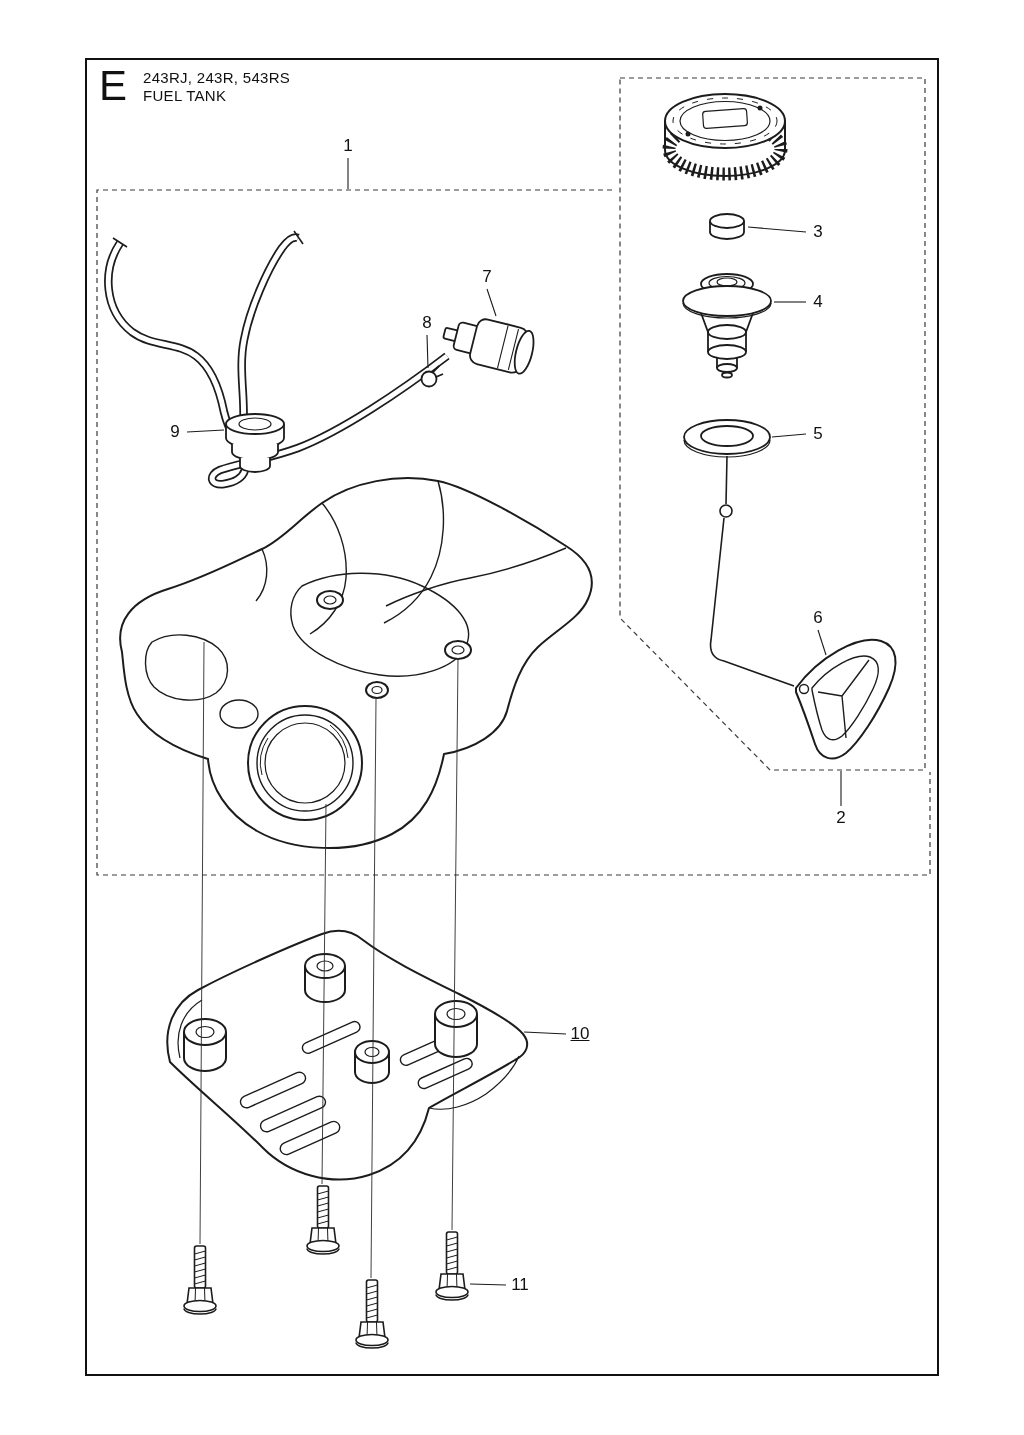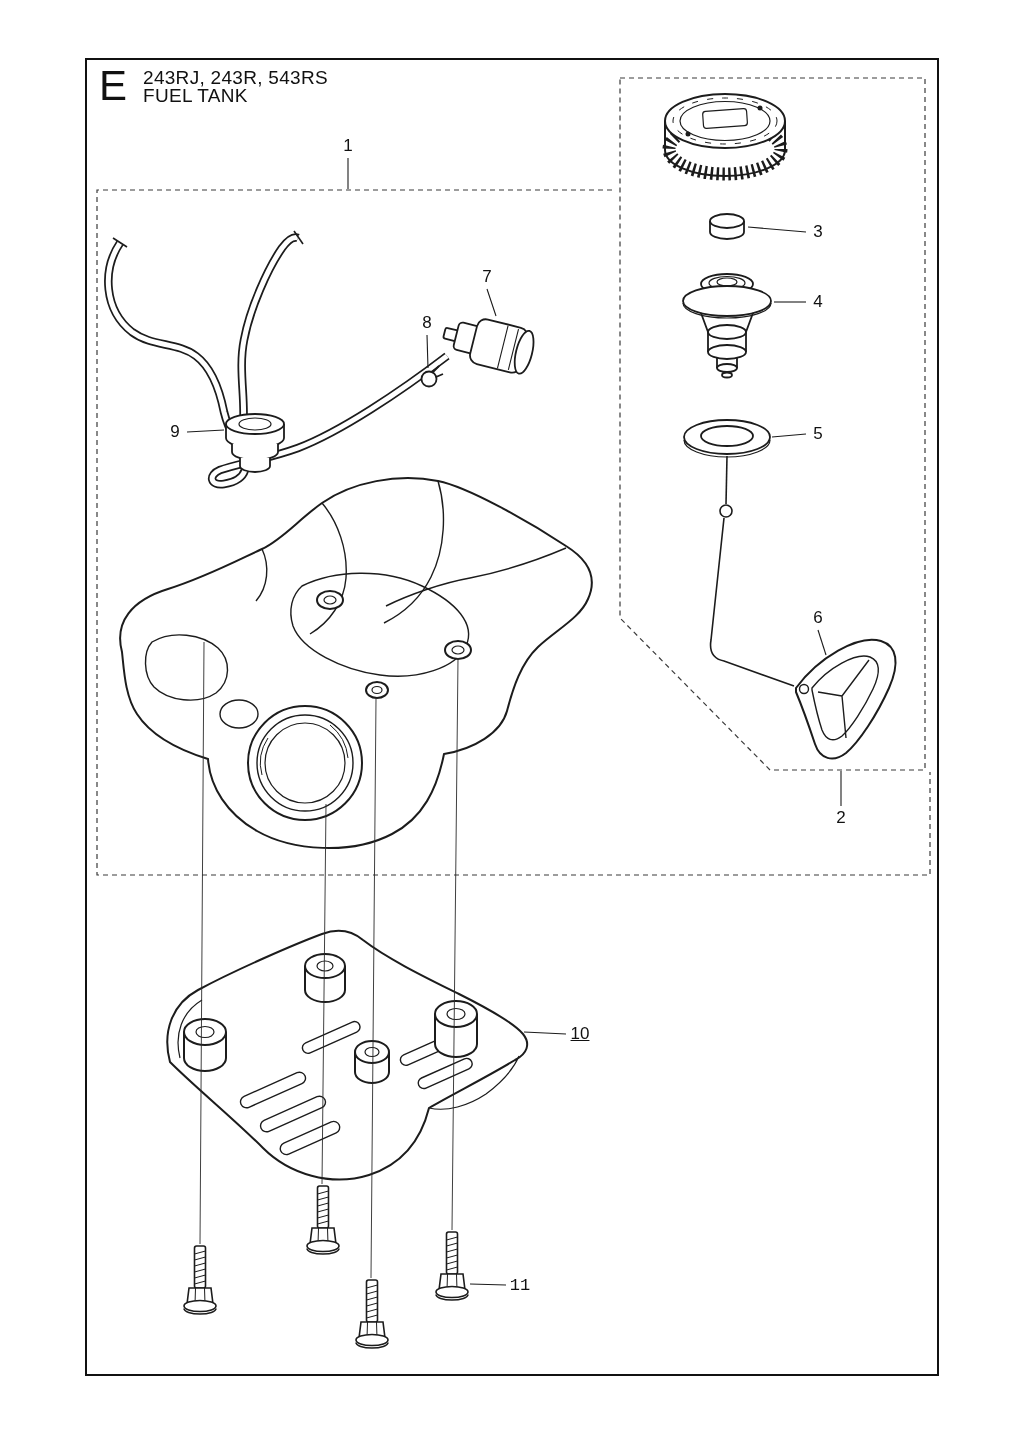--- a/index.html
+++ b/index.html
@@ -3,21 +3,21 @@
 <meta charset="utf-8">
 <style>
   html,body{margin:0;padding:0;background:#ffffff;}
   .page{position:relative;width:1024px;height:1435px;background:#ffffff;
         font-family:"Liberation Sans",sans-serif;color:#111;overflow:hidden;}
   .page-border{position:absolute;left:85px;top:58px;width:854px;height:1318px;
         border:2px solid #111;box-sizing:border-box;background:#ffffff;}
   .art{position:absolute;left:0;top:0;width:1024px;height:1435px;}
   .header{position:absolute;left:99px;top:66px;display:flex;gap:15px;align-items:flex-start;z-index:5;}
   .section-letter{font-size:42px;line-height:40px;font-weight:400;letter-spacing:1px;}
-  .header-text{font-size:19px;line-height:18px;letter-spacing:.3px;padding-top:3px;}
+  .header-text{font-size:15px;line-height:18px;letter-spacing:.3px;padding-top:3px;}
   .callout-layer{position:absolute;left:0;top:0;width:1024px;height:1435px;z-index:6;pointer-events:none;}
   .callout{position:absolute;transform:translate(-50%,-50%);font-size:17px;color:#111;}
 </style>
 </head>
 <body>
 
 <div class="page">
   <div class="page-border"></div>
 
   <div class="header">
@@ -208,15 +208,15 @@
       <div class="callout" style="left: 348px; top: 146px;">1</div>
       <div class="callout" style="left: 841px; top: 818px;">2</div>
       <div class="callout" style="left: 818px; top: 232px;">3</div>
       <div class="callout" style="left: 818px; top: 302px;">4</div>
       <div class="callout" style="left: 818px; top: 434px;">5</div>
       <div class="callout" style="left: 818px; top: 618px;">6</div>
       <div class="callout" style="left: 487px; top: 277px;">7</div>
       <div class="callout" style="left: 427px; top: 323px;">8</div>
       <div class="callout" style="left: 175px; top: 432px;">9</div>
       <div class="callout" style="left: 580px; top: 1034px; text-decoration: underline;">10</div>
-      <div class="callout" style="left: 520px; top: 1285px; font-family: Liberation Mono, monospace;">11</div>
+      <div class="callout" style="left: 520px; top: 1285px;">11</div>
     </div>
 </div>
 
 </body></html>

